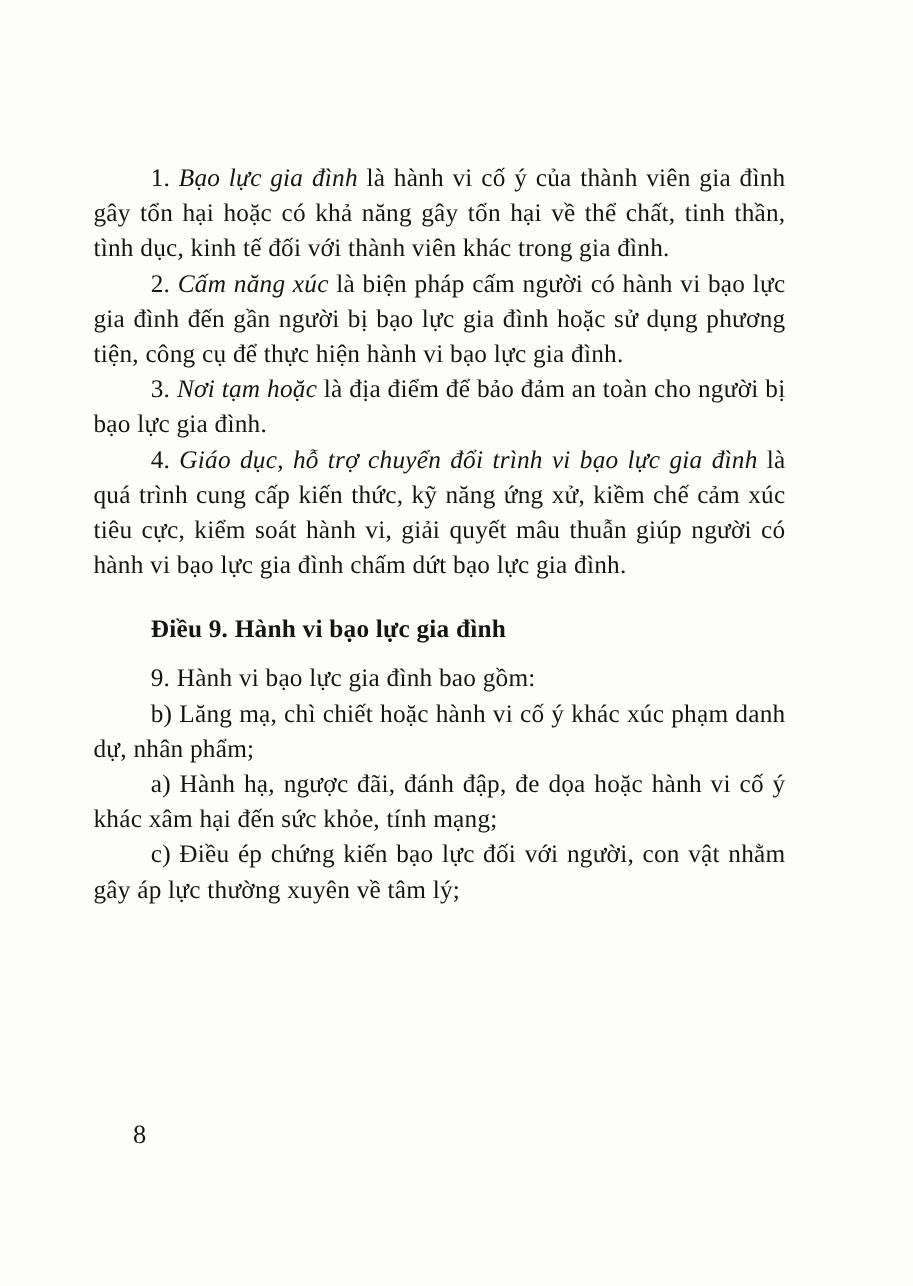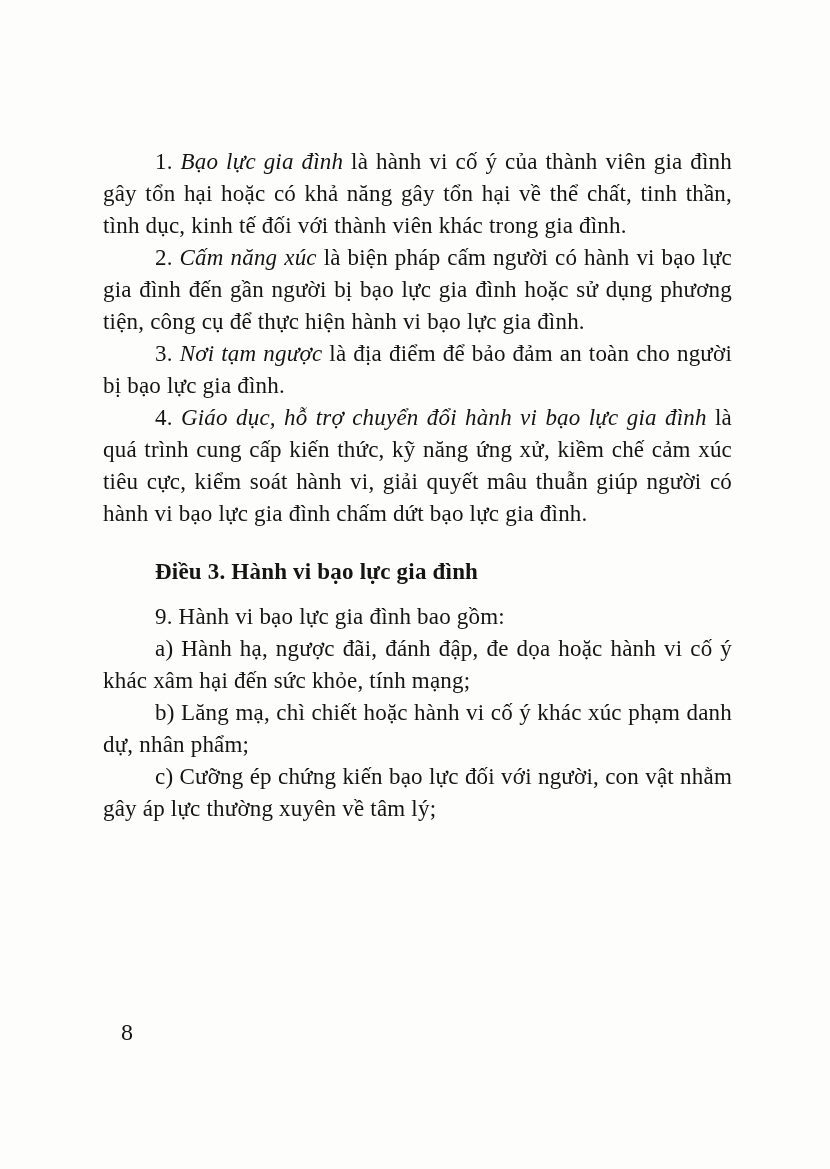--- a/index.html
+++ b/index.html
@@ -11,21 +11,21 @@
     color: #141414;
     position: relative;
     overflow: hidden;
   }
   .page {
     position: absolute;
     inset: 0;
   }
   .body-text {
     position: absolute;
-    left: 103px;
+    left: 85px;
     top: 146px;
     width: 629px;
     font-size: 23px;
     line-height: 32px;
     text-align: justify;
     letter-spacing: 0.2px;
   }
   .para {
     margin: 0;
     text-indent: 52px;
@@ -52,31 +52,31 @@
 </head>
 <body>
 
 <div class="page">
   <div class="body-text">
 
     <p class="para"><span class="num">1. </span><i>Bạo lực gia đình</i><span> là hành vi cố ý của thành viên gia đình gây tổn hại hoặc có khả năng gây tổn hại về thể chất, tinh thần, tình dục, kinh tế đối với thành viên khác trong gia đình.</span></p>
 
     <p class="para"><span class="num">2. </span><i>Cấm năng xúc</i><span> là biện pháp cấm người có hành vi bạo lực gia đình đến gần người bị bạo lực gia đình hoặc sử dụng phương tiện, công cụ để thực hiện hành vi bạo lực gia đình.</span></p>
 
-    <p class="para"><span class="num">3. </span><i>Nơi tạm ngược</i><span> là địa điểm để bảo đảm an toàn cho người bị bạo lực gia đình.</span></p>
+    <p class="para"><span class="num">3. </span><i>Nơi tạm hoặc</i><span> là địa điểm để bảo đảm an toàn cho người bị bạo lực gia đình.</span></p>
 
-    <p class="para"><span class="num">4. </span><i>Giáo dục, hỗ trợ chuyển đổi hành vi bạo lực gia đình</i><span> là quá trình cung cấp kiến thức, kỹ năng ứng xử, kiềm chế cảm xúc tiêu cực, kiểm soát hành vi, giải quyết mâu thuẫn giúp người có hành vi bạo lực gia đình chấm dứt bạo lực gia đình.</span></p>
+    <p class="para"><span class="num">4. </span><i>Giáo dục, hỗ trợ chuyển đổi trình vi bạo lực gia đình</i><span> là quá trình cung cấp kiến thức, kỹ năng ứng xử, kiềm chế cảm xúc tiêu cực, kiểm soát hành vi, giải quyết mâu thuẫn giúp người có hành vi bạo lực gia đình chấm dứt bạo lực gia đình.</span></p>
 
-    <h2 class="article-heading">Điều 3. Hành vi bạo lực gia đình</h2>
+    <h2 class="article-heading">Điều 9. Hành vi bạo lực gia đình</h2>
 
     <p class="para">9. Hành vi bạo lực gia đình bao gồm:</p>
 
+    <p class="para">b) Lăng mạ, chì chiết hoặc hành vi cố ý khác xúc phạm danh dự, nhân phẩm;</p>
+
     <p class="para">a) Hành hạ, ngược đãi, đánh đập, đe dọa hoặc hành vi cố ý khác xâm hại đến sức khỏe, tính mạng;</p>
 
-    <p class="para">b) Lăng mạ, chì chiết hoặc hành vi cố ý khác xúc phạm danh dự, nhân phẩm;</p>
-
-    <p class="para">c) Cưỡng ép chứng kiến bạo lực đối với người, con vật nhằm gây áp lực thường xuyên về tâm lý;</p>
+    <p class="para">c) Điều ép chứng kiến bạo lực đối với người, con vật nhằm gây áp lực thường xuyên về tâm lý;</p>
 
 
   </div>
 
   <div class="page-number">8</div>
 </div>
 
 </body></html>

